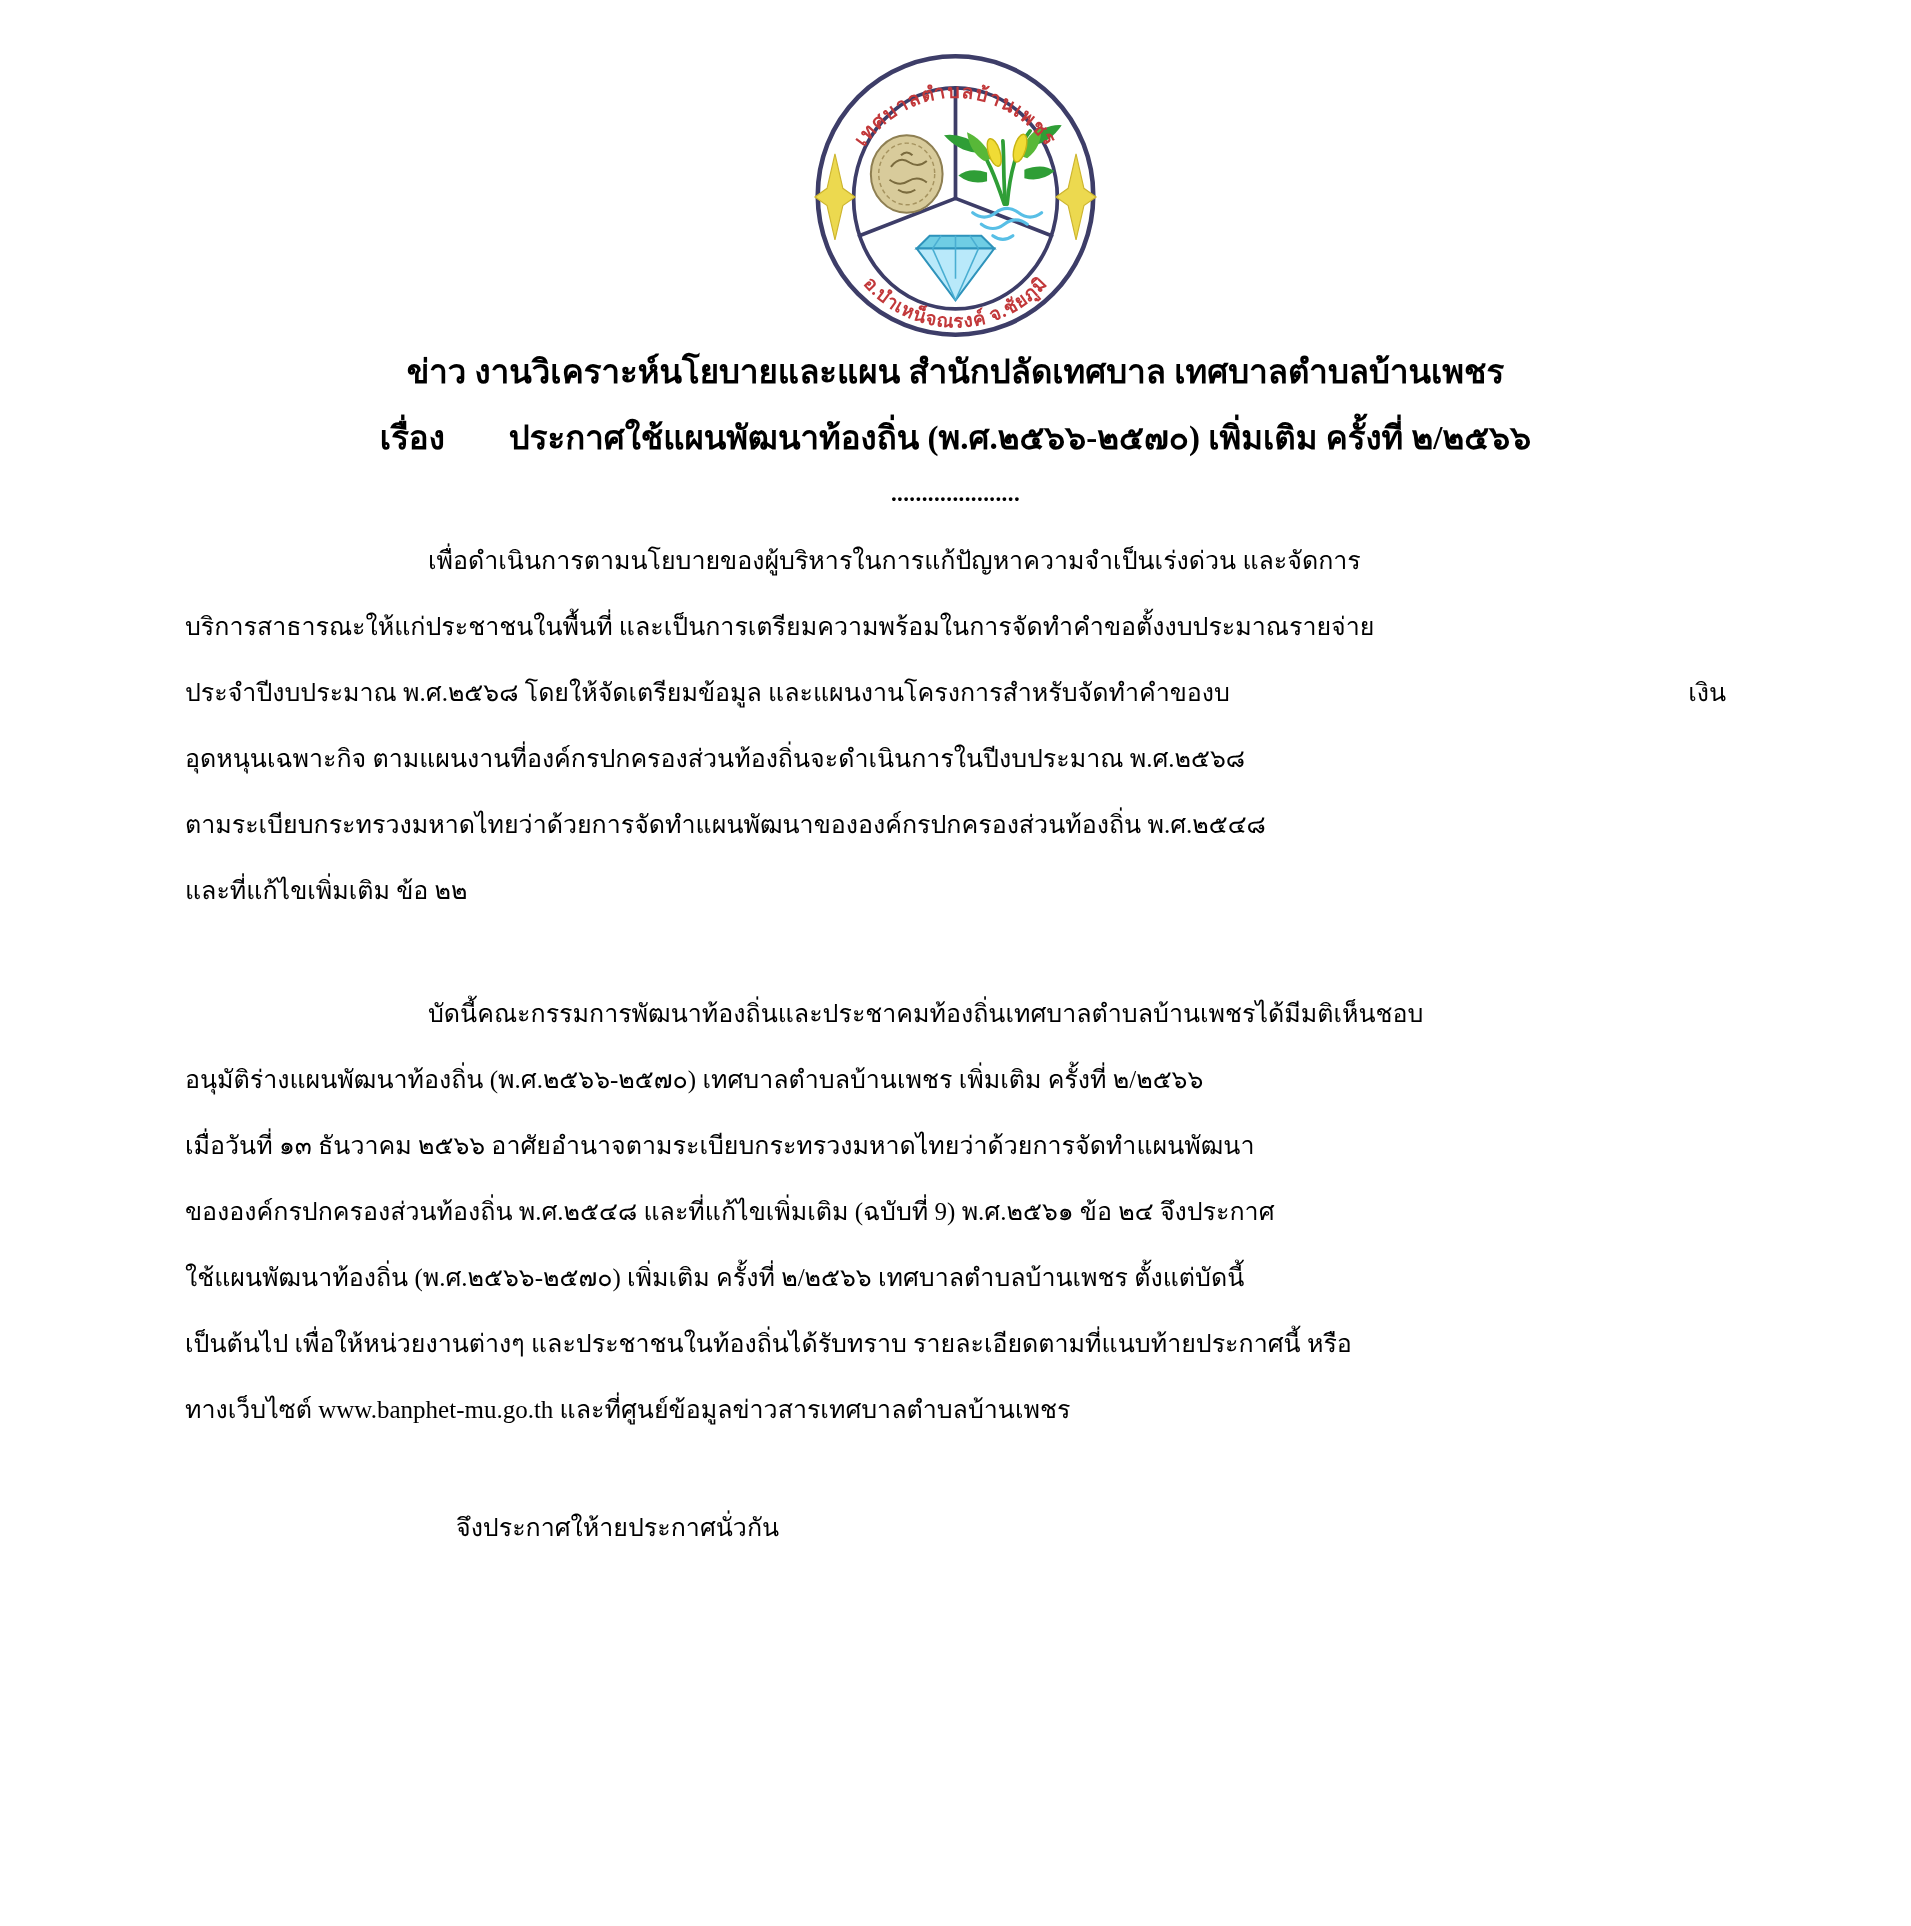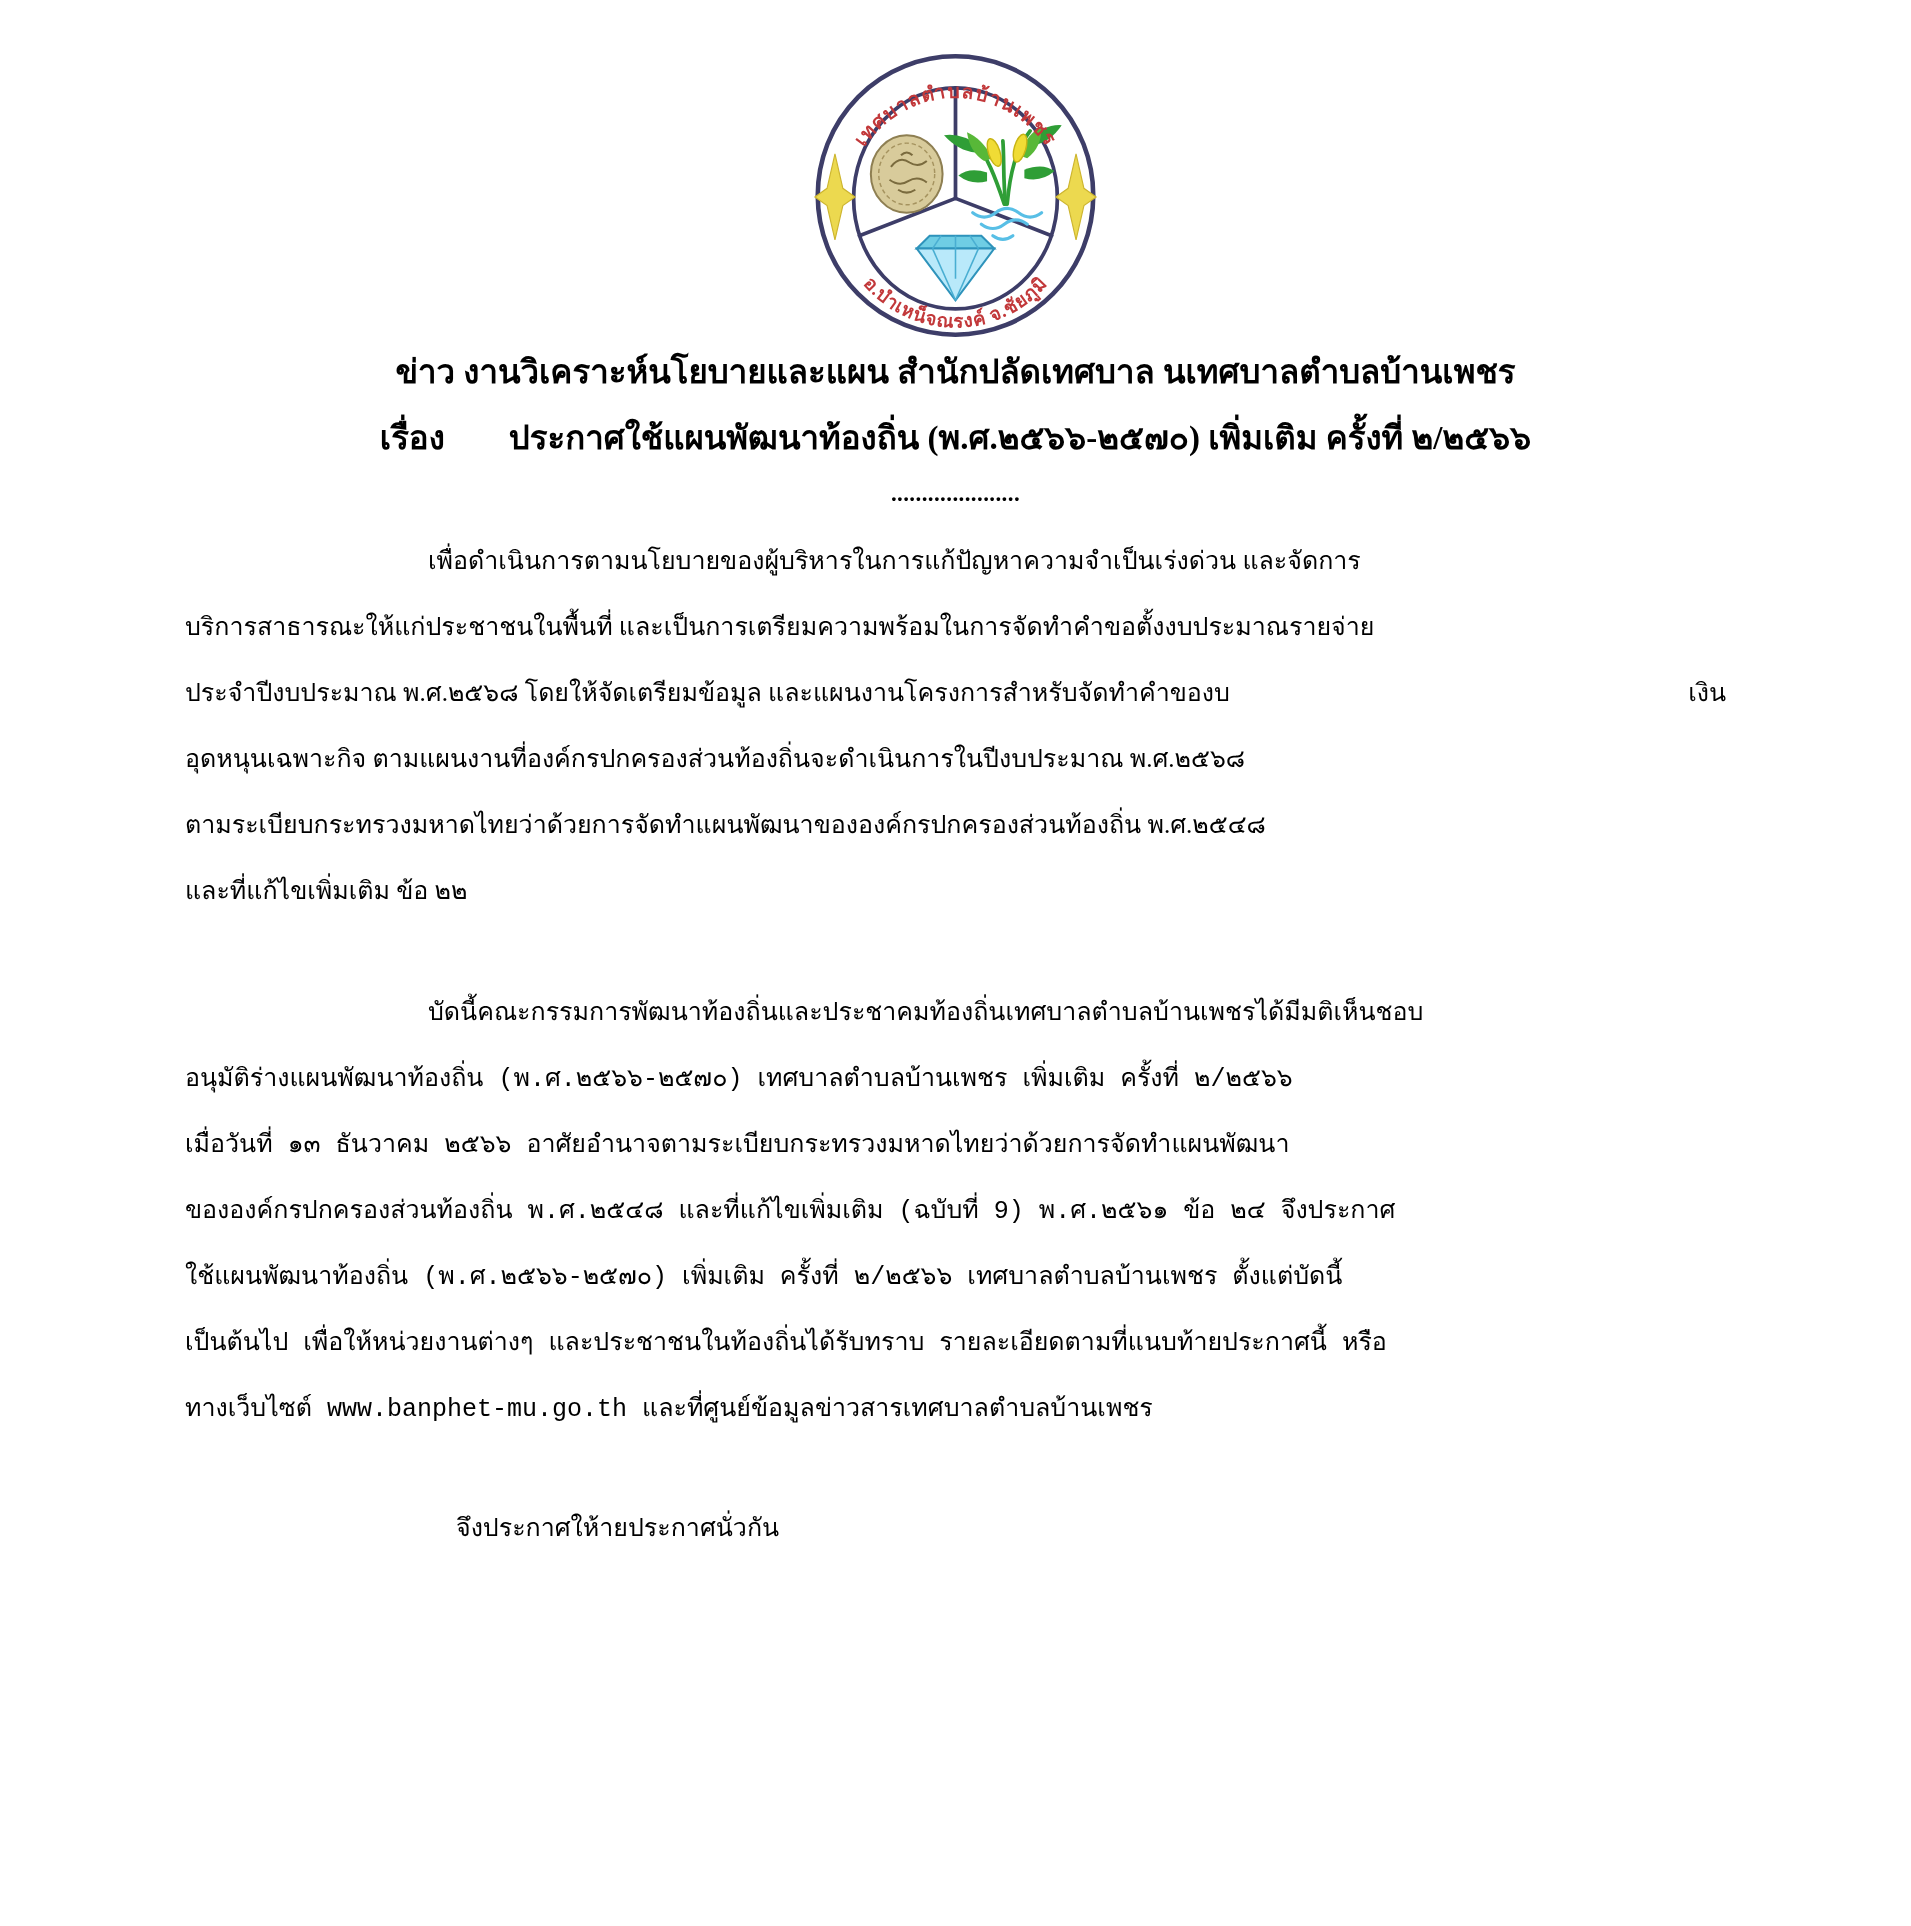--- a/index.html
+++ b/index.html
@@ -38,21 +38,21 @@
   }
 
   .content {
     width: 1541px;
     margin: 0 auto;
     font-size: 25px;
     line-height: 66px;
   }
   .para { margin: 0; }
   .para-1 { margin-top: 10.8px; }
-  .para-2 { margin-top: 57px; font-family: Liberation Mono, monospace; }
+  .para-2 { margin-top: 57px; }
   .line { white-space: nowrap; }
   .line.indent { padding-left: 243px; }
   .line.split { display: flex; justify-content: space-between; gap: 40px; }
   .closing-line {
     margin-top: 52px;
     padding-left: 271px;
     white-space: nowrap;
   }
 </style>
 </head>
@@ -133,21 +133,21 @@
       <text font-size="13.5" font-weight="bold" fill="#c2383a" letter-spacing="1">
         <textPath href="#arcTop" startOffset="50%" text-anchor="middle">เทศบาลตำบลบ้านเพชร</textPath>
       </text>
       <text font-size="13" font-weight="bold" fill="#c2383a" letter-spacing="0.5">
         <textPath href="#arcBottom" startOffset="50%" text-anchor="middle">อ.บำเหน็จณรงค์ จ.ชัยภูมิ</textPath>
       </text>
     </svg>
   </div>
 
   <div class="title-block">
-    <div>ข่าว งานวิเคราะห์นโยบายและแผน สำนักปลัดเทศบาล นเทศบาลตำบลบ้านเพชร</div>
+    <div>ข่าว งานวิเคราะห์นโยบายและแผน สำนักปลัดเทศบาล เทศบาลตำบลบ้านเพชร</div>
     <div>
       <span class="subject-label">เรื่อง</span><span>ประกาศใช้แผนพัฒนาท้องถิ่น (พ.ศ.๒๕๖๖-๒๕๗๐) เพิ่มเติม ครั้งที่ ๒/๒๕๖๖</span>
     </div>
   </div>
 
   <div class="dotted-divider">.....................</div>
 
   <div class="content">
 
     <div class="para para-1">

